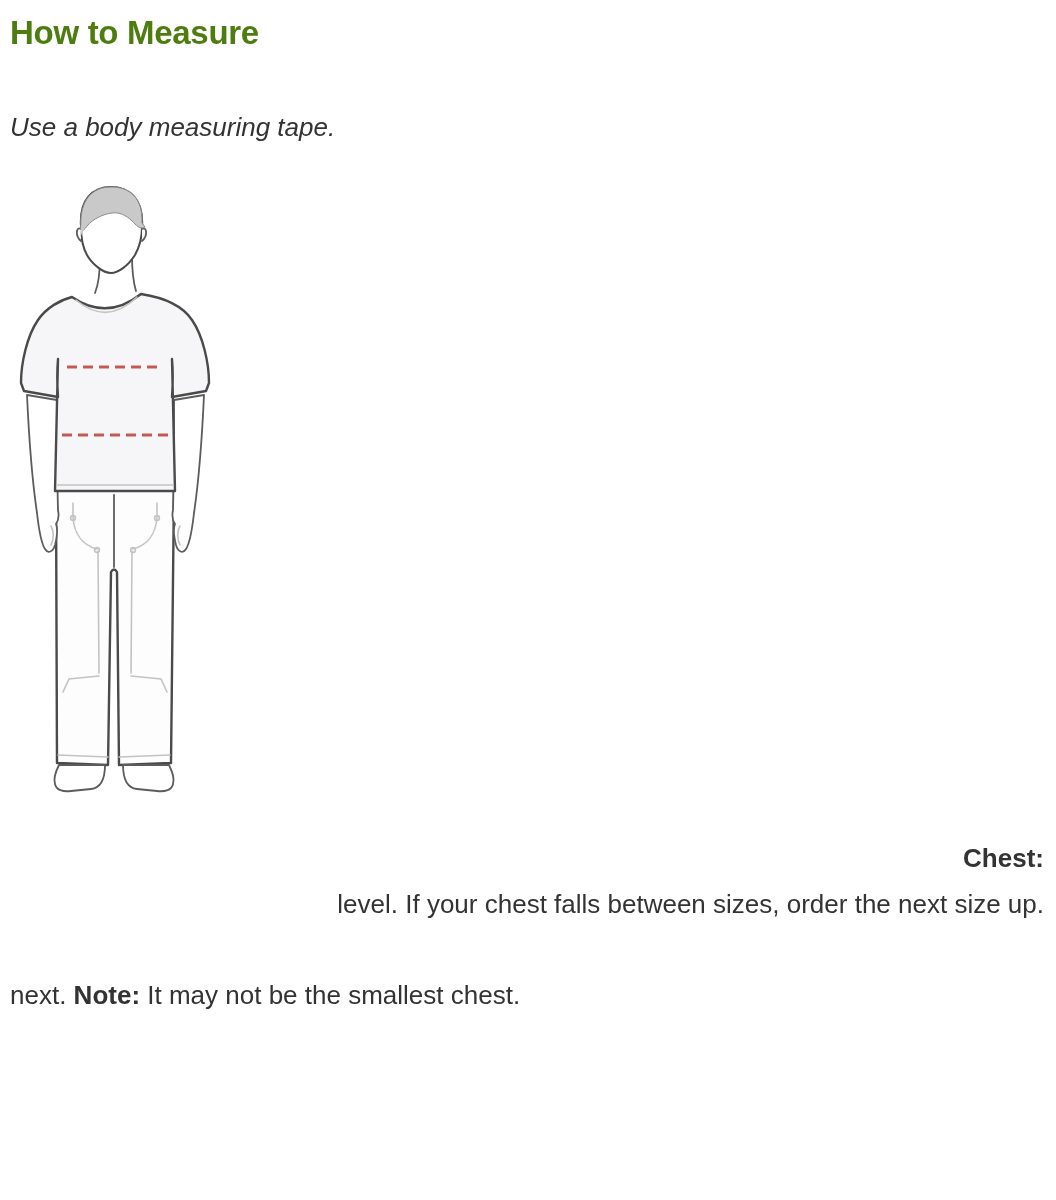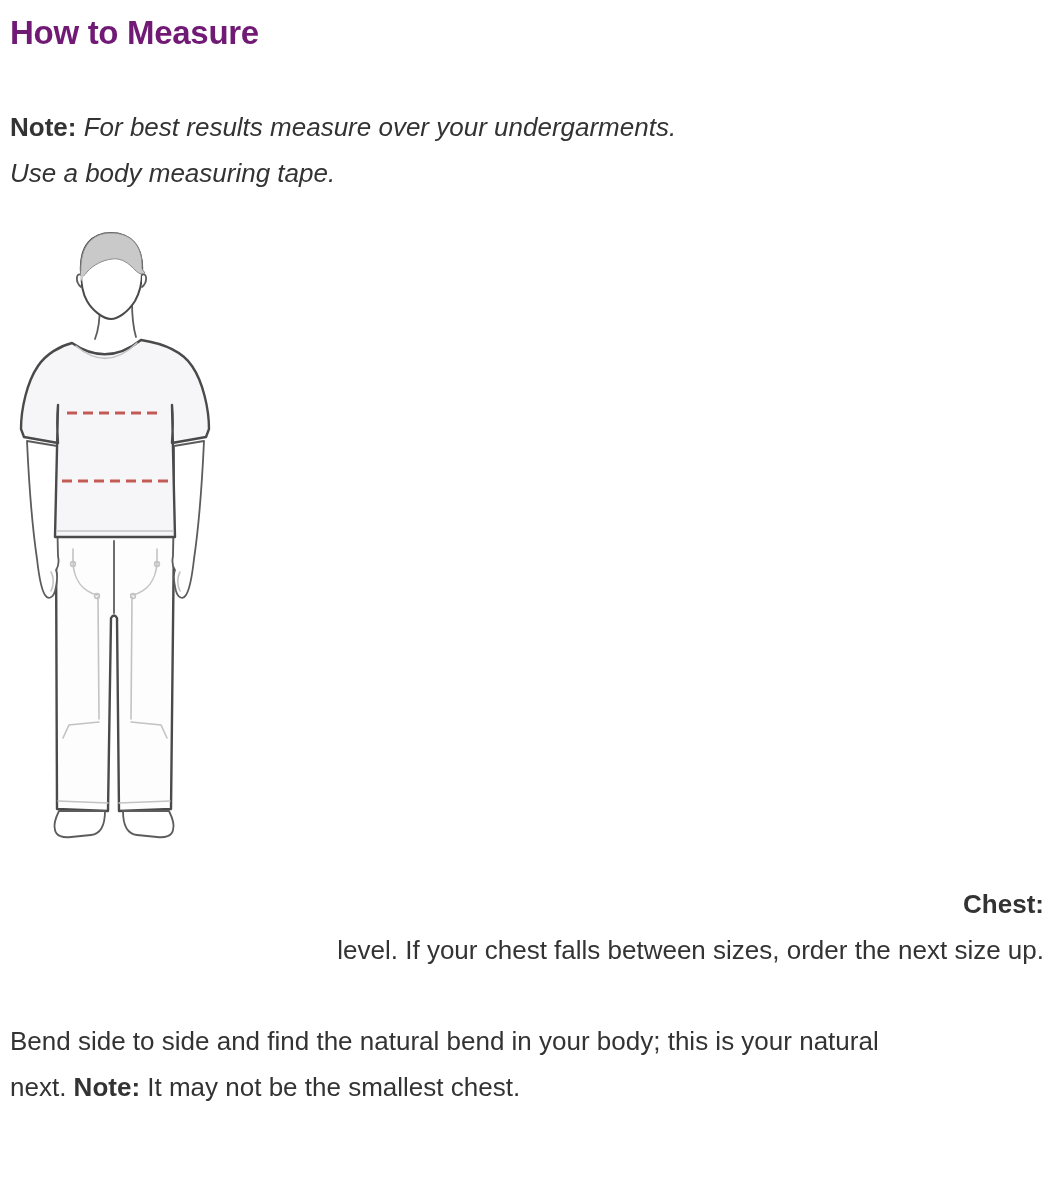--- a/index.html
+++ b/index.html
@@ -5,21 +5,21 @@
   html, body { margin:0; padding:0; background:#ffffff; }
   body {
     width:1056px; height:1200px; overflow:hidden; box-sizing:border-box;
     padding:14px 12px 0 10px;
     font-family:"Liberation Sans", sans-serif;
     color:#333333; font-size:26px; line-height:1.77;
     -webkit-font-smoothing:antialiased;
   }
   h1.page-title {
     margin:0; font-size:33px; line-height:1.15; font-weight:700;
-    color:#701a75; letter-spacing:-0.3px;
+    color:#4d7c0f; letter-spacing:-0.3px;
   }
   .note { margin:52px 0 0 0; }
   .note i { font-style:italic; }
   .line { display:block; }
   b { font-weight:700; }
   .figure-wrap { margin:29px 0 0 5px; width:202px; height:622px; }
   .figure-wrap svg { display:block; }
   .para { margin:0; }
   .section-chest { margin-top:34px;text-align:right; }
   .section-waist { margin-top:45px; }
@@ -30,24 +30,20 @@
   .fill-shirt{ fill:#f6f6f8; }
   .fill-skin { fill:#ffffff; }
   .fill-pant { fill:#fdfdfe; }
 </style>
 </head>
 <body>
 
 <h1 class="page-title">How to Measure</h1>
 
 <p class="note">
-  <span class="line">
-    <b>Note:</b>
-    <i>For best results measure over your undergarments.</i>
-  </span>
   <i class="line">Use a body measuring tape.</i>
 </p>
 
 <div class="figure-wrap">
   <svg width="202" height="622" viewBox="0 0 202 622" role="img" aria-label="Outline illustration of a man wearing a t-shirt and work pants with dashed measurement lines at the chest and natural waist">
 
     <g>
       <path class="fill-pant outline" d="M 41,310 L 42,584 L 93,586 L 96,393 Q 99,388 102,393 L 104,586 L 156,584 L 159,310 Z"></path>
       <path class="thin-out" d="M 99,316 L 99,388"></path>
 
@@ -95,19 +91,18 @@
     <line x1="47" y1="256" x2="153" y2="256" stroke-width="3" stroke-dasharray="10 6" stroke="#c35a55"></line>
   </svg>
 </div>
 
 <p class="para section-chest">
   <b class="line">Chest:</b>
   <span class="line">level. If your chest falls between sizes, order the next size up.</span>
 </p>
 
 <p class="para section-waist">
-  <span class="line">Bend side to side and find the natural bend in your body; this is your natural</span>
   <span class="line">
     <span>next.</span>
     <b>Note:</b>
     <span>It may not be the smallest chest.</span>
   </span>
 </p>
 
 </body></html>

